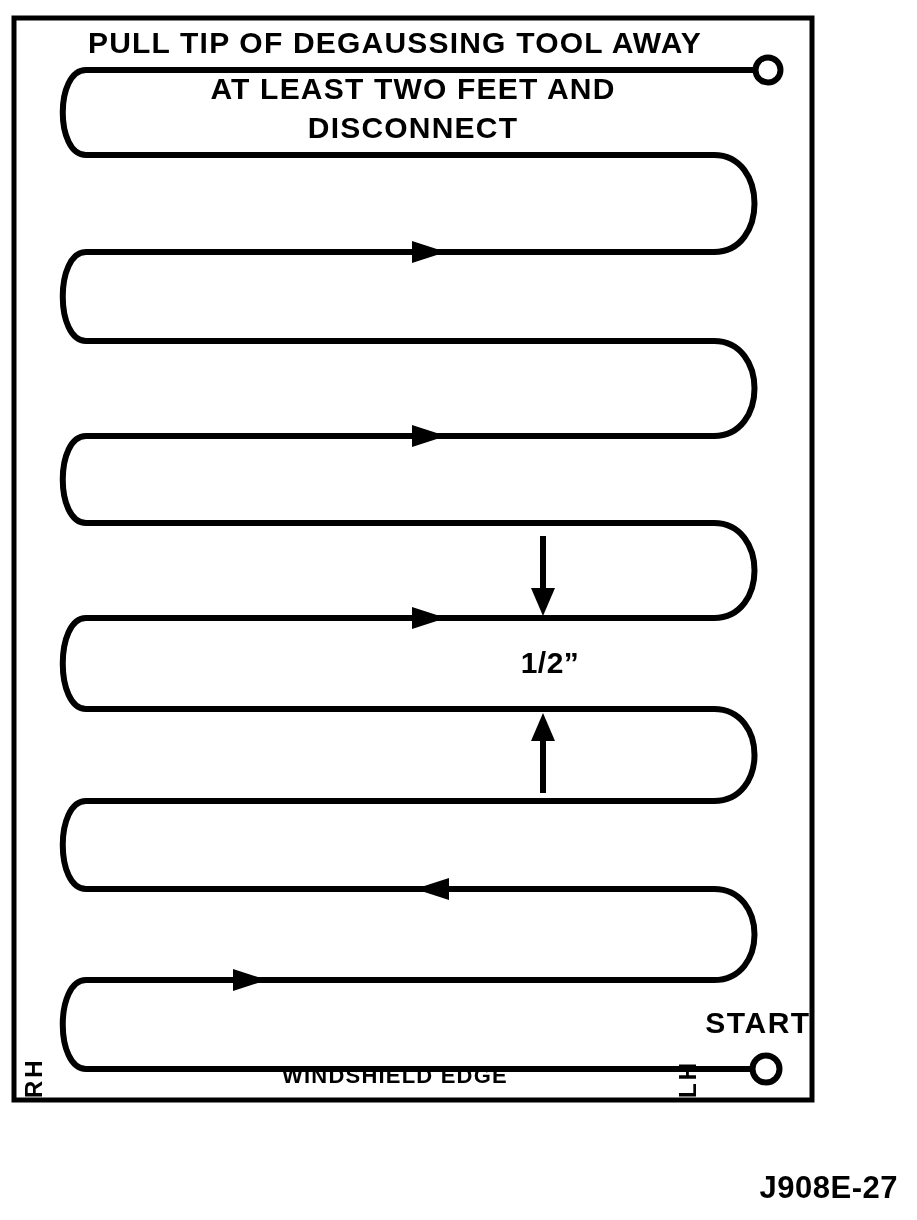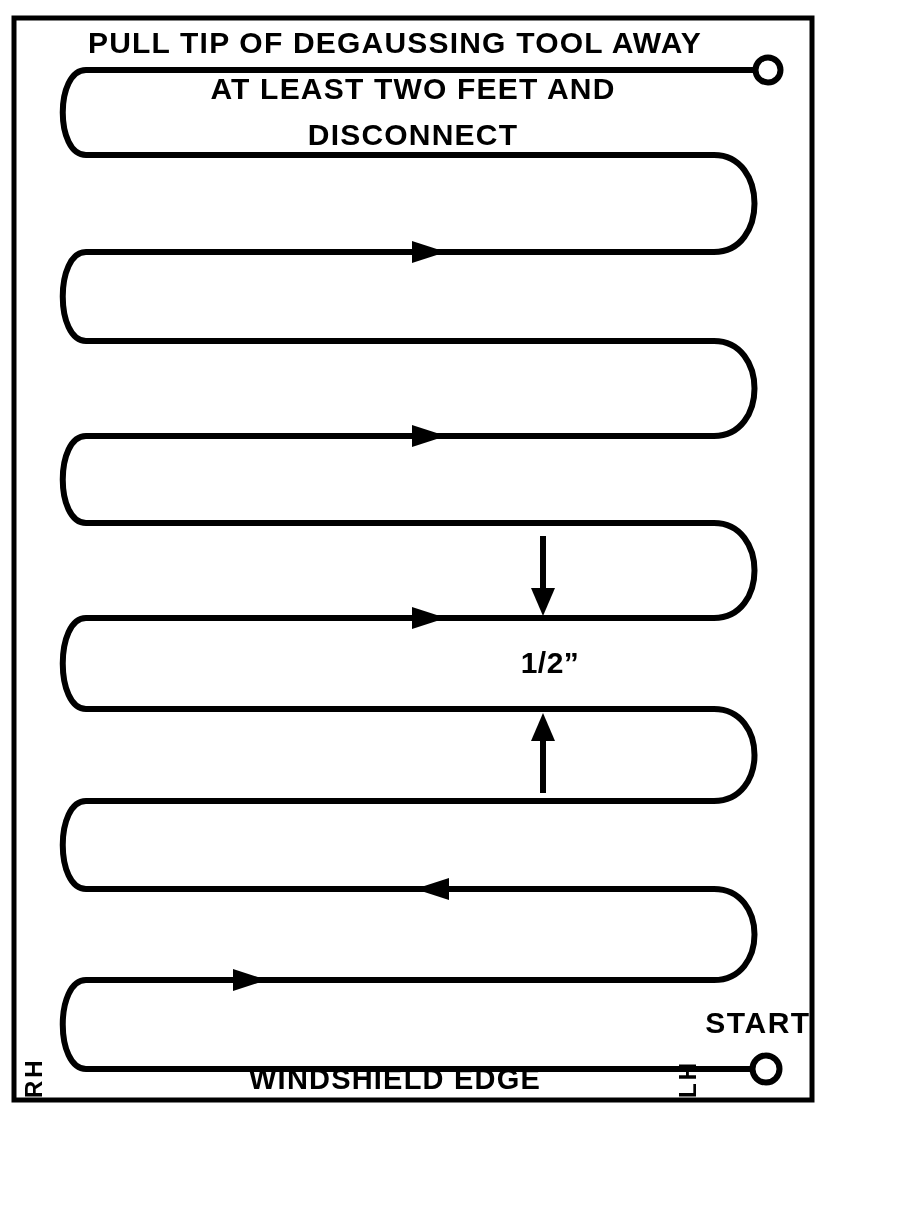--- a/index.html
+++ b/index.html
@@ -46,21 +46,21 @@
   }
 
   .instr-line {
     text-align: center;
     font-size: 30px;
     letter-spacing: 1.2px;
   }
 
   #instr-l1 { left: 0px;  top: 28px;  width: 790px; }
   #instr-l2 { left: 0px;  top: 74px;  width: 826px; }
-  #instr-l3 { left: 0px;  top: 120px; width: 826px; }
+  #instr-l3 { left: 0px;  top: 113px; width: 826px; }
 
   #dim-label {
     left: 0px;
     top: 648px;
     width: 1100px;
     text-align: center;
     font-size: 30px;
     letter-spacing: 0.5px;
   }
 
@@ -71,21 +71,21 @@
     text-align: center;
     font-size: 30px;
     letter-spacing: 1.5px;
   }
 
   #edge-label {
     left: 0px;
     top: 1065px;
     width: 790px;
     text-align: center;
-    font-size: 29px;
+    font-size: 22px;
     letter-spacing: 1.2px;
   }
 
   #fig-code {
     left: 0px;
     top: 1172px;
     width: 898px;
     text-align: right;
     font-size: 31px;
     letter-spacing: 0.5px;
@@ -178,14 +178,15 @@
   <div class="txt" id="dim-label">1/2”</div>
 
   <div class="txt" id="start-label">START</div>
 
   <div class="txt" id="edge-label">WINDSHIELD EDGE</div>
 
   <div class="orient-mark" id="mark-rh">RH</div>
 
   <div class="orient-mark" id="mark-lh">LH</div>
 
+  <div class="txt" id="fig-code">J908E-27</div>
 
 </div>
 
 </body></html>

